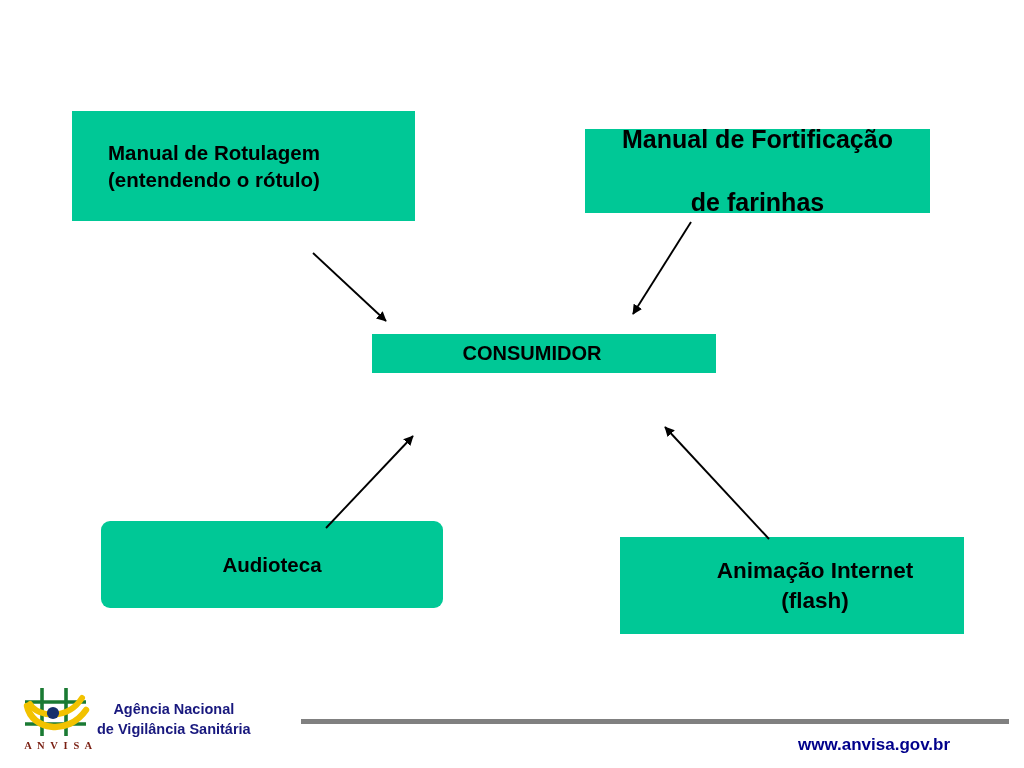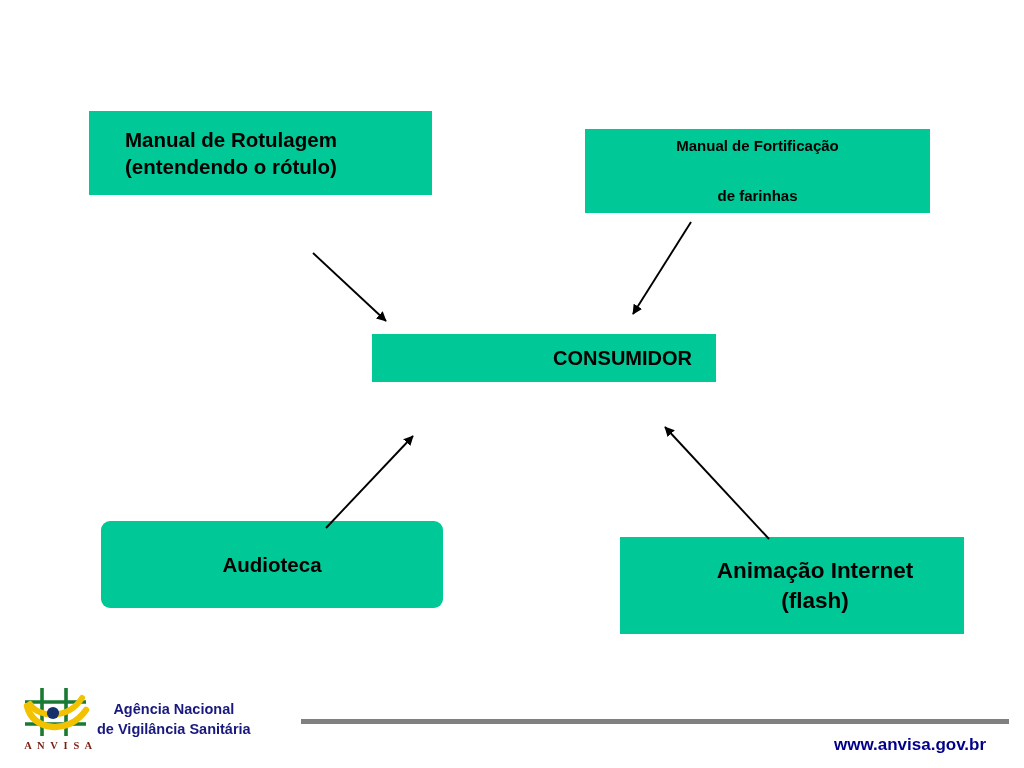--- a/index.html
+++ b/index.html
@@ -18,45 +18,45 @@
     display:flex;
     flex-direction:column;
     align-items:center;
     justify-content:center;
     text-align:center;
     line-height:1.32;
     box-sizing:border-box;
   }
   .box .ln{display:block;white-space:nowrap;}
 
-  #box-rotulagem{left:89px;top:111px;width:343px;height:84px;font-size:20.5px;}
+  #box-rotulagem{left:72px;top:111px;width:343px;height:110px;font-size:20.5px;}
   #box-rotulagem .ln{text-align:left;width:100%;padding-left:36px;box-sizing:border-box;}
-  #box-fortificacao{left:585px;top:129px;width:345px;height:84px;font-size:15px;gap:30px;}
-  #box-consumidor{left:372px;top:334px;width:344px;height:48px;font-size:20px;align-items:flex-end;}
+  #box-fortificacao{left:585px;top:129px;width:345px;height:84px;font-size:25px;gap:30px;}
+  #box-consumidor{left:372px;top:334px;width:344px;height:39px;font-size:20px;}
   #box-consumidor .ln{padding-right:24px;}
   #box-audioteca{left:101px;top:521px;width:342px;height:87px;font-size:20.5px;border-radius:9px;}
   #box-animacao{left:620px;top:537px;width:344px;height:97px;font-size:22.5px;padding-left:46px;}
 
   svg#arrows{position:absolute;left:0;top:0;width:1024px;height:768px;pointer-events:none;}
 
   
   #footer-logo{position:absolute;left:22px;top:684px;width:74px;height:68px;}
   #footer-org{
     position:absolute;left:97px;top:700px;
     color:#18187e;font-size:14.5px;font-weight:bold;line-height:1.35;
     white-space:nowrap;
     text-align:center;
   }
   #footer-rule{
     position:absolute;left:301px;top:719px;width:708px;height:5px;
     background:#808080;
   }
   #footer-url{
     position:absolute;left:798px;top:735px;
-    color:#00008b;font-size:17px;font-weight:bold;white-space:nowrap;margin-left:36px;
+    color:#00008b;font-size:17px;font-weight:bold;white-space:nowrap;
   }
 </style>
 </head>
 <body>
 
 <div id="slide">
 
   <div class="box" id="box-rotulagem">
     <span class="ln">Manual de Rotulagem</span>
     <span class="ln">(entendendo o rótulo)</span>

